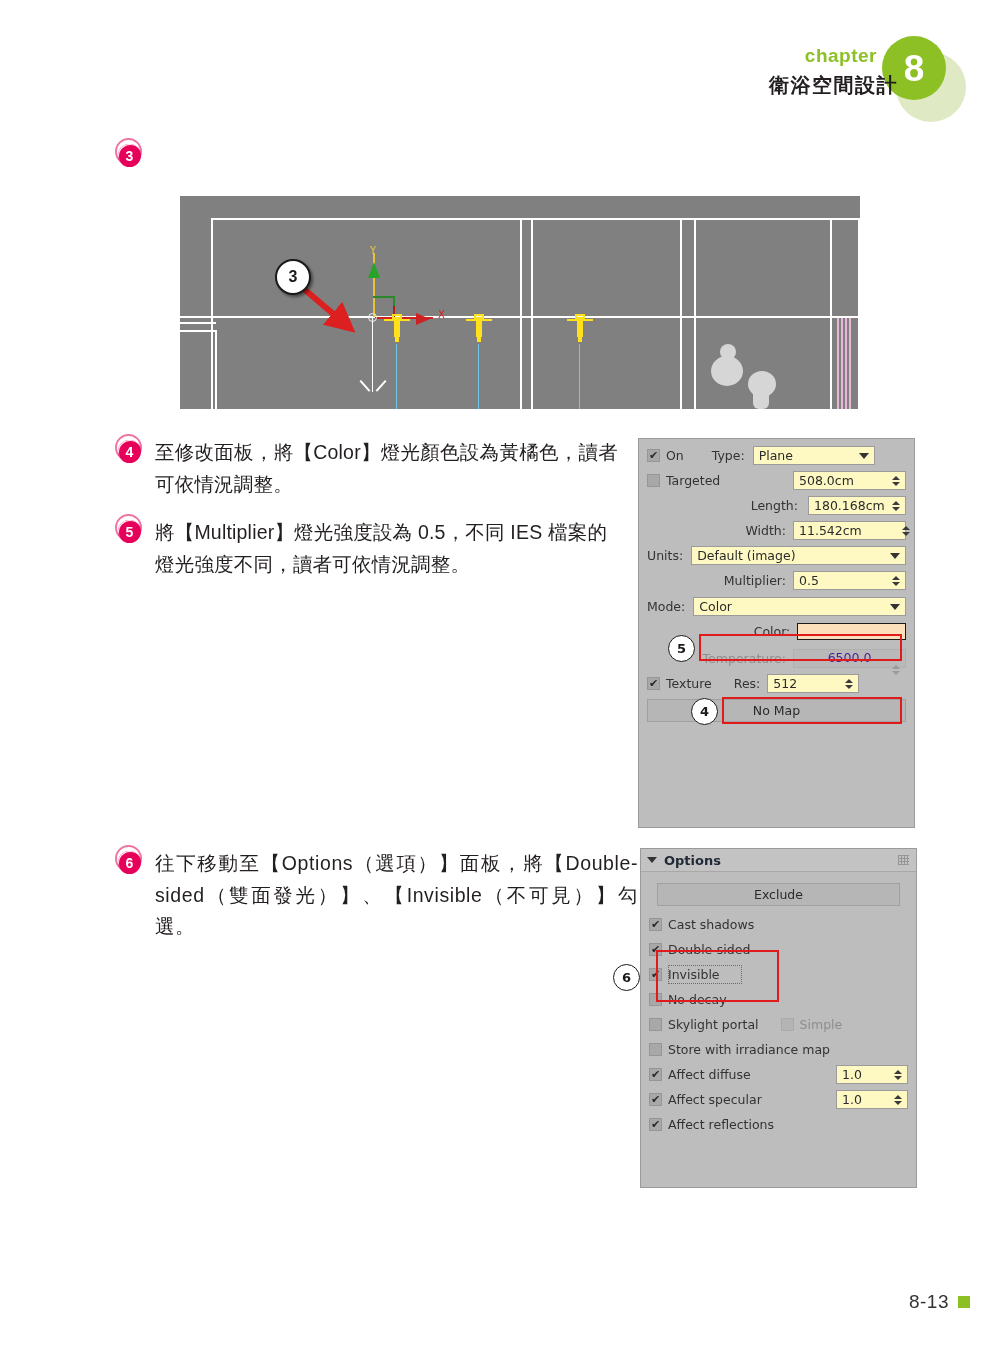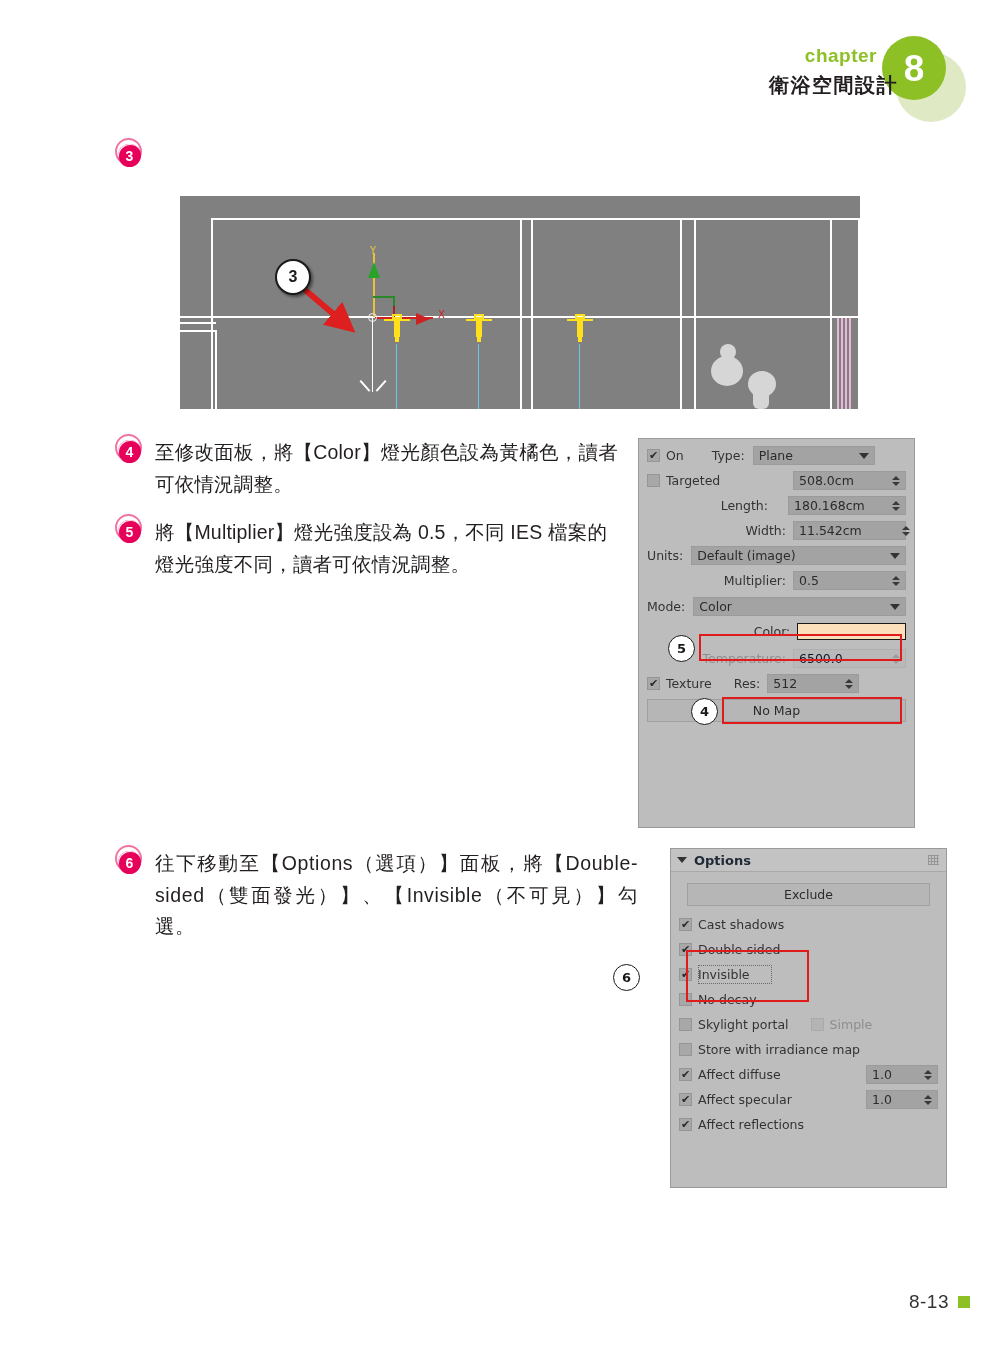--- a/index.html
+++ b/index.html
@@ -141,25 +141,25 @@
 
   .chk{
     width:13px;height:13px;background:#a8a8a8;border:1px solid #969696;
     box-sizing:border-box;display:inline-flex;align-items:center;justify-content:center;
     color:#2b2b2b;font-size:11px;line-height:1;margin-right:6px;flex:0 0 auto;
   }
   .chk.off{color:transparent;}
   .chk.dim{background:#b4b4b4;border-color:#aaa;}
 
   .field{
-    background:#a3a3a3;border:1px solid #9b9b9b;box-sizing:border-box;
+    background:#fef9c3;border:1px solid #9b9b9b;box-sizing:border-box;
     height:19px;display:flex;align-items:center;padding:0 5px;color:#2b2b2b;
     font-size:12.5px;
   }
-  .field.dimf{background:#b9b9b9;color:#0f172a;border-color:#b0b0b0;}
+  .field.dimf{background:#b9b9b9;color:#4c1d95;border-color:#b0b0b0;flex-direction:column;}
   .spin{
     width:9px;margin-left:auto;display:flex;flex-direction:column;
     align-items:center;justify-content:center;gap:2px;flex:0 0 auto;
   }
   .spin i{display:block;width:0;height:0;border-left:4px solid transparent;border-right:4px solid transparent;}
   .spin i.up{border-bottom:4px solid #3a3a3a;}
   .spin i.dn{border-top:4px solid #3a3a3a;}
   .spin.dimsp i.up{border-bottom-color:#9a9a9a;}
   .spin.dimsp i.dn{border-top-color:#9a9a9a;}
   .dd-arrow{
@@ -180,21 +180,21 @@
     position:absolute;width:25px;height:25px;border-radius:50%;background:#ffffff;
     border:1.8px solid #1a1a1a;color:#1a1a1a;font-size:13px;font-weight:bold;
     display:flex;align-items:center;justify-content:center;z-index:4;
     font-family:"DejaVu Sans",sans-serif;
   }
   .dotted-focus{
     position:absolute;border:1px dotted #6a6a6a;box-sizing:border-box;pointer-events:none;
   }
 
   #panel-general{left:638px;top:438px;width:275px;height:388px;}
-  #panel-options{left:670px;top:848px;width:275px;height:338px;}
+  #panel-options{left:640px;top:848px;width:275px;height:338px;}
 
   
   #footer{position:absolute;right:30px;bottom:40px;display:flex;align-items:center;}
   #page-number{color:#333;font-size:19px;letter-spacing:.5px;}
   #footer-square{width:12px;height:12px;background:#8cc025;margin-left:9px;}
 </style>
 </head>
 <body>
 
 <div id="chapter-header">
@@ -322,21 +322,21 @@
         <span class="spin">
             <i class="up"></i>
             <i class="dn"></i>
           </span>
       </span>
     </div>
 
     <div class="row">
       <span class="spacer"></span>
       <span class="lbl">Length:</span>
-      <span class="field" style="width:118px;margin-left:20px;">
+      <span class="field" style="width:98px;margin-left:10px;">
         <span>180.168cm</span>
         <span class="spin">
             <i class="up"></i>
             <i class="dn"></i>
           </span>
       </span>
     </div>
 
     <div class="row">
       <span class="spacer"></span>

